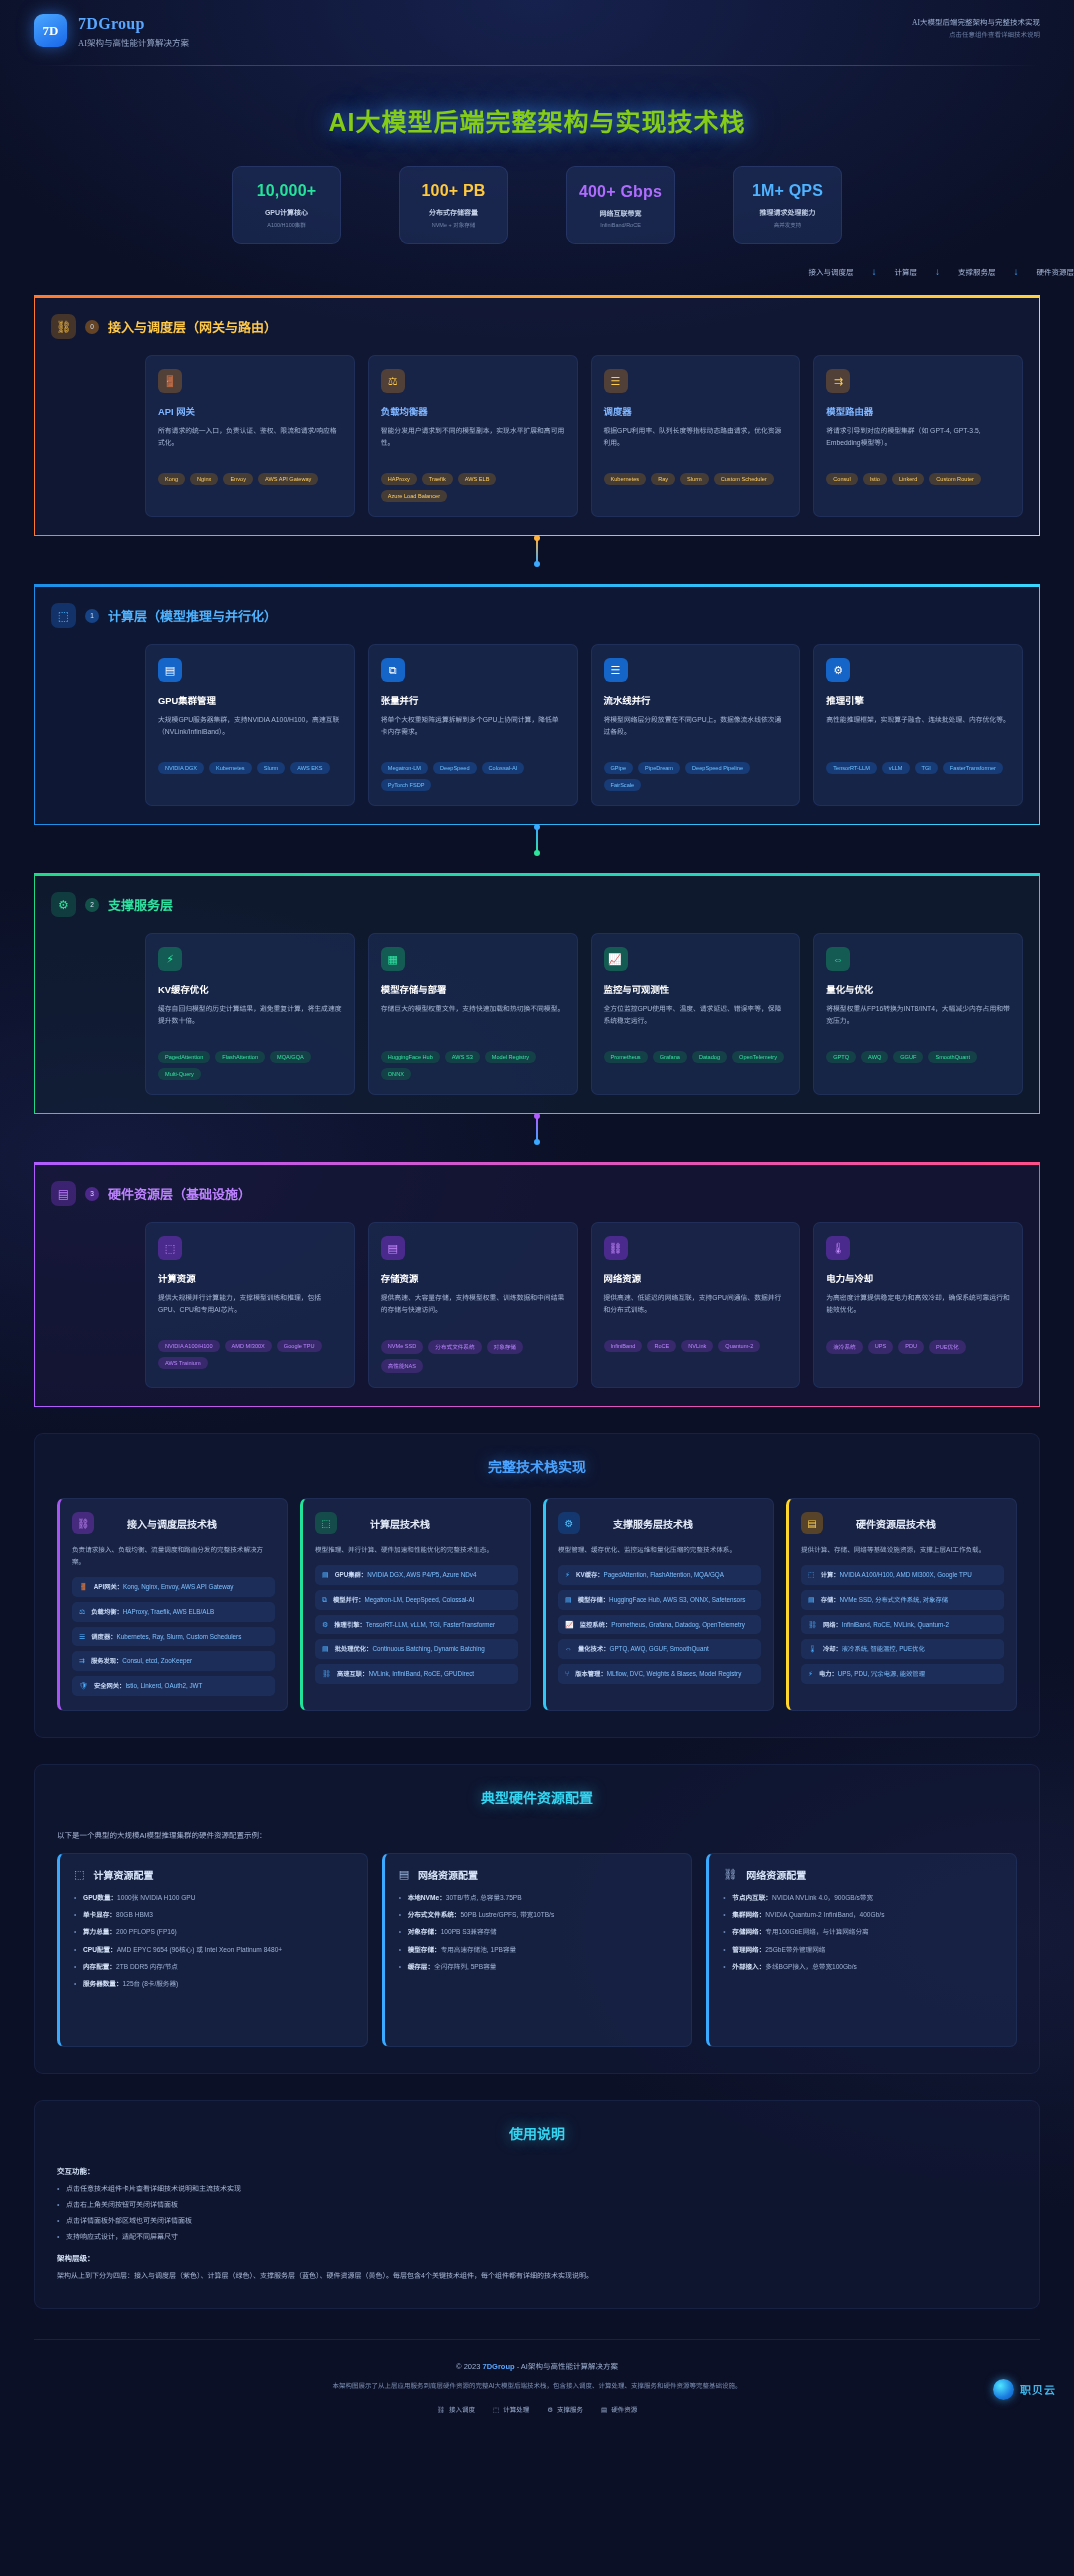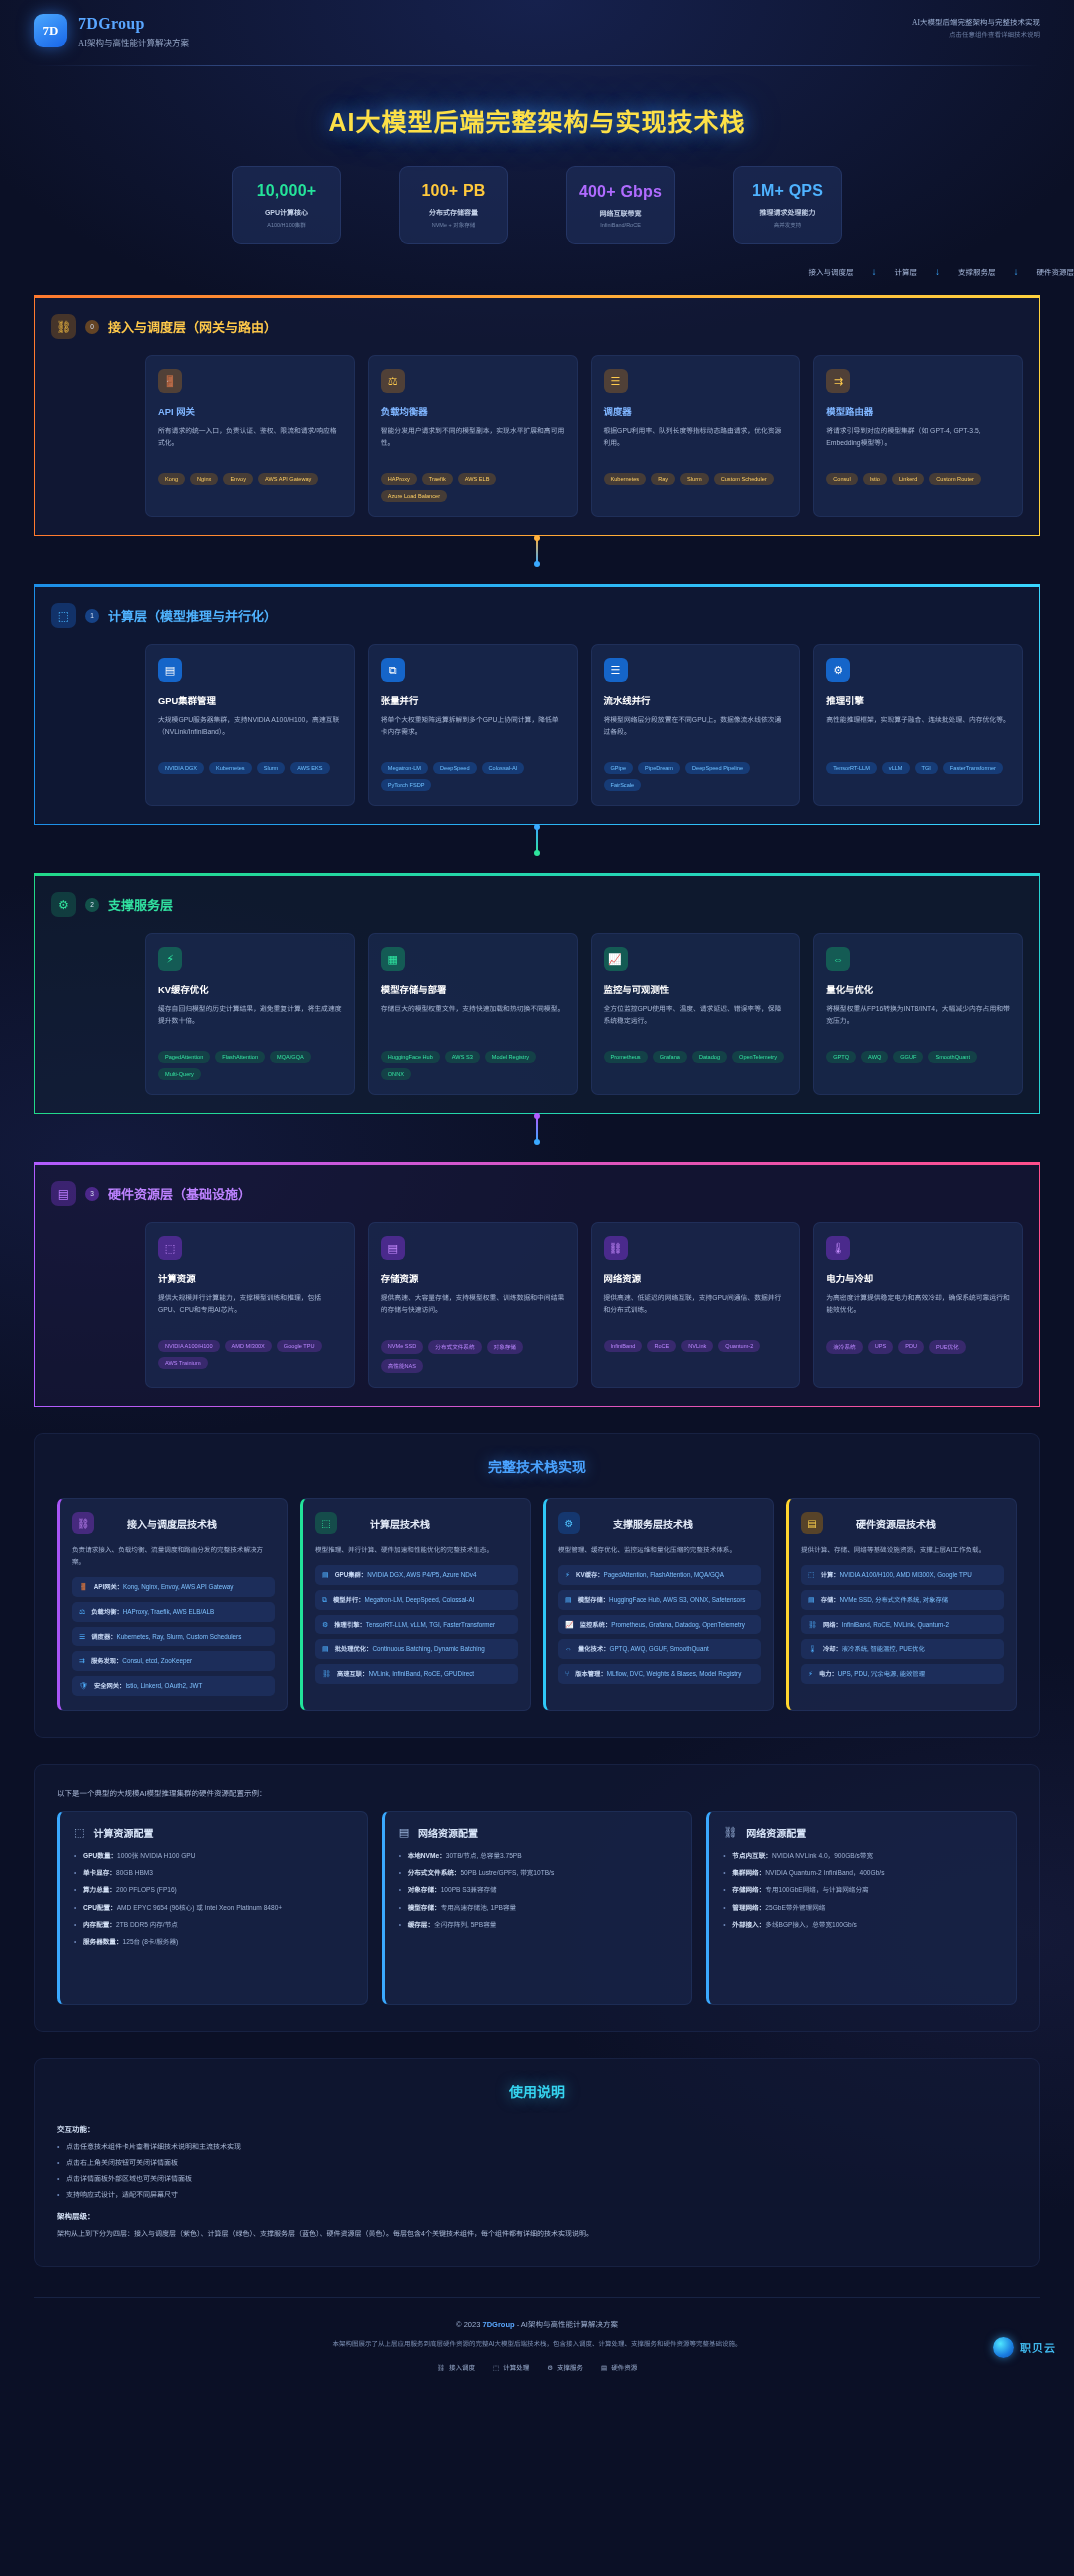--- a/index.html
+++ b/index.html
@@ -35,21 +35,21 @@
   .brand-text .b-sub { font-size: 8.5px; color: #93a4c4; margin-top: 3px; }
   .topright { text-align: right; padding-top: 2px; }
   .topright .tr1 { font-size: 7.5px; color: #9fb3d6; }
   .topright .tr2 { font-size: 6.5px; color: #6c7ea3; margin-top: 2px; }
   .hr { height: 1px; margin: 17px 34px 0 34px;
     background: linear-gradient(90deg, rgba(80,120,200,0) 0%, rgba(80,120,200,.45) 18%, rgba(80,120,200,.45) 82%, rgba(80,120,200,0) 100%); }
 
   
   .hero { text-align: center; padding: 36px 149px 0 149px; }
   .hero h1 {
-    font-size: 25px; font-weight: bold; color: #fde047;
+    font-size: 25px; font-weight: bold; color: #84cc16;
     letter-spacing: 1px;
     text-shadow: 0 0 18px rgba(60,150,255,.75), 0 0 40px rgba(60,150,255,.35);
   }
   .hero p { margin-top: 17px; font-size: 9.4px; line-height: 1.95; color: #b9c7e2; }
 
   
   .stats { display: flex; justify-content: center; gap: 58px; margin-top: 28px; }
   .stat {
     width: 109px; height: 78px; border-radius: 9px;
     background: rgba(30,46,92,.62);
@@ -572,20 +572,21 @@
             <div class="sc-item">
               <span class="si-ic">⚡</span>
               <span><b>电力：</b>UPS, PDU, 冗余电源, 能效管理</span>
             </div>
           </div>
         </div>
       </div>
   </div>
 
   <div class="panel">
+    <div class="panel-title cyan">典型硬件资源配置</div>
     <div class="cfg-lead">以下是一个典型的大规模AI模型推理集群的硬件资源配置示例：</div>
     <div class="cfg-cards" id="cfg-cards">
         <div class="cfg">
           <div class="cfg-head">
             <span class="ci">⬚</span>
             <span class="ct">计算资源配置</span>
           </div>
           <ul>
             <li><b>GPU数量：</b>1000张 NVIDIA H100 GPU</li>
             <li><b>单卡显存：</b>80GB HBM3</li>

